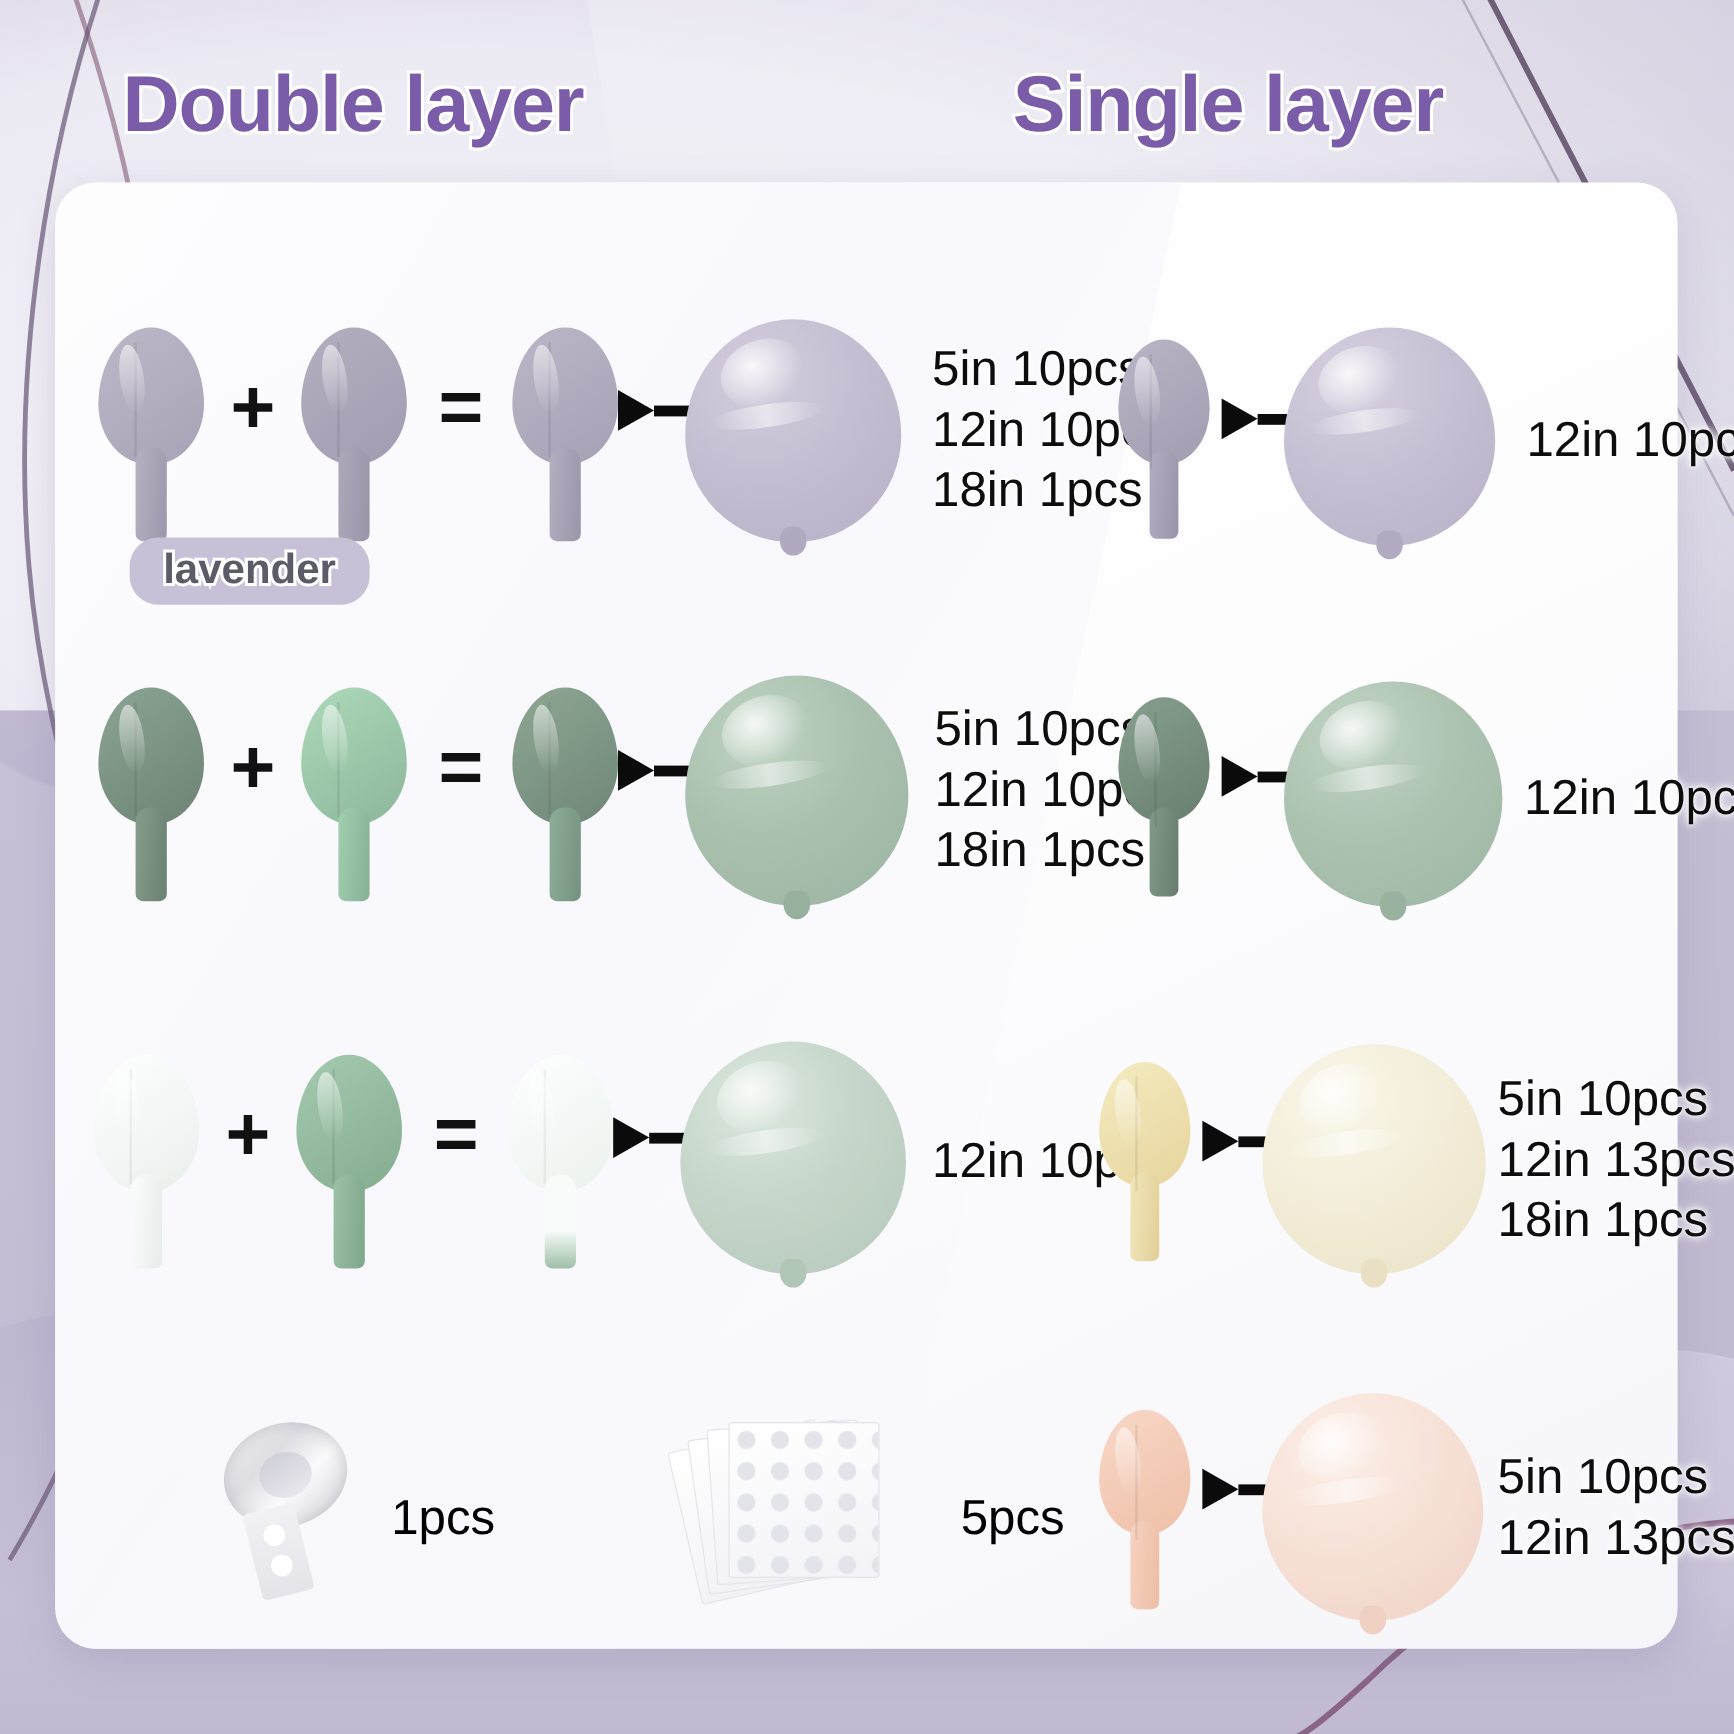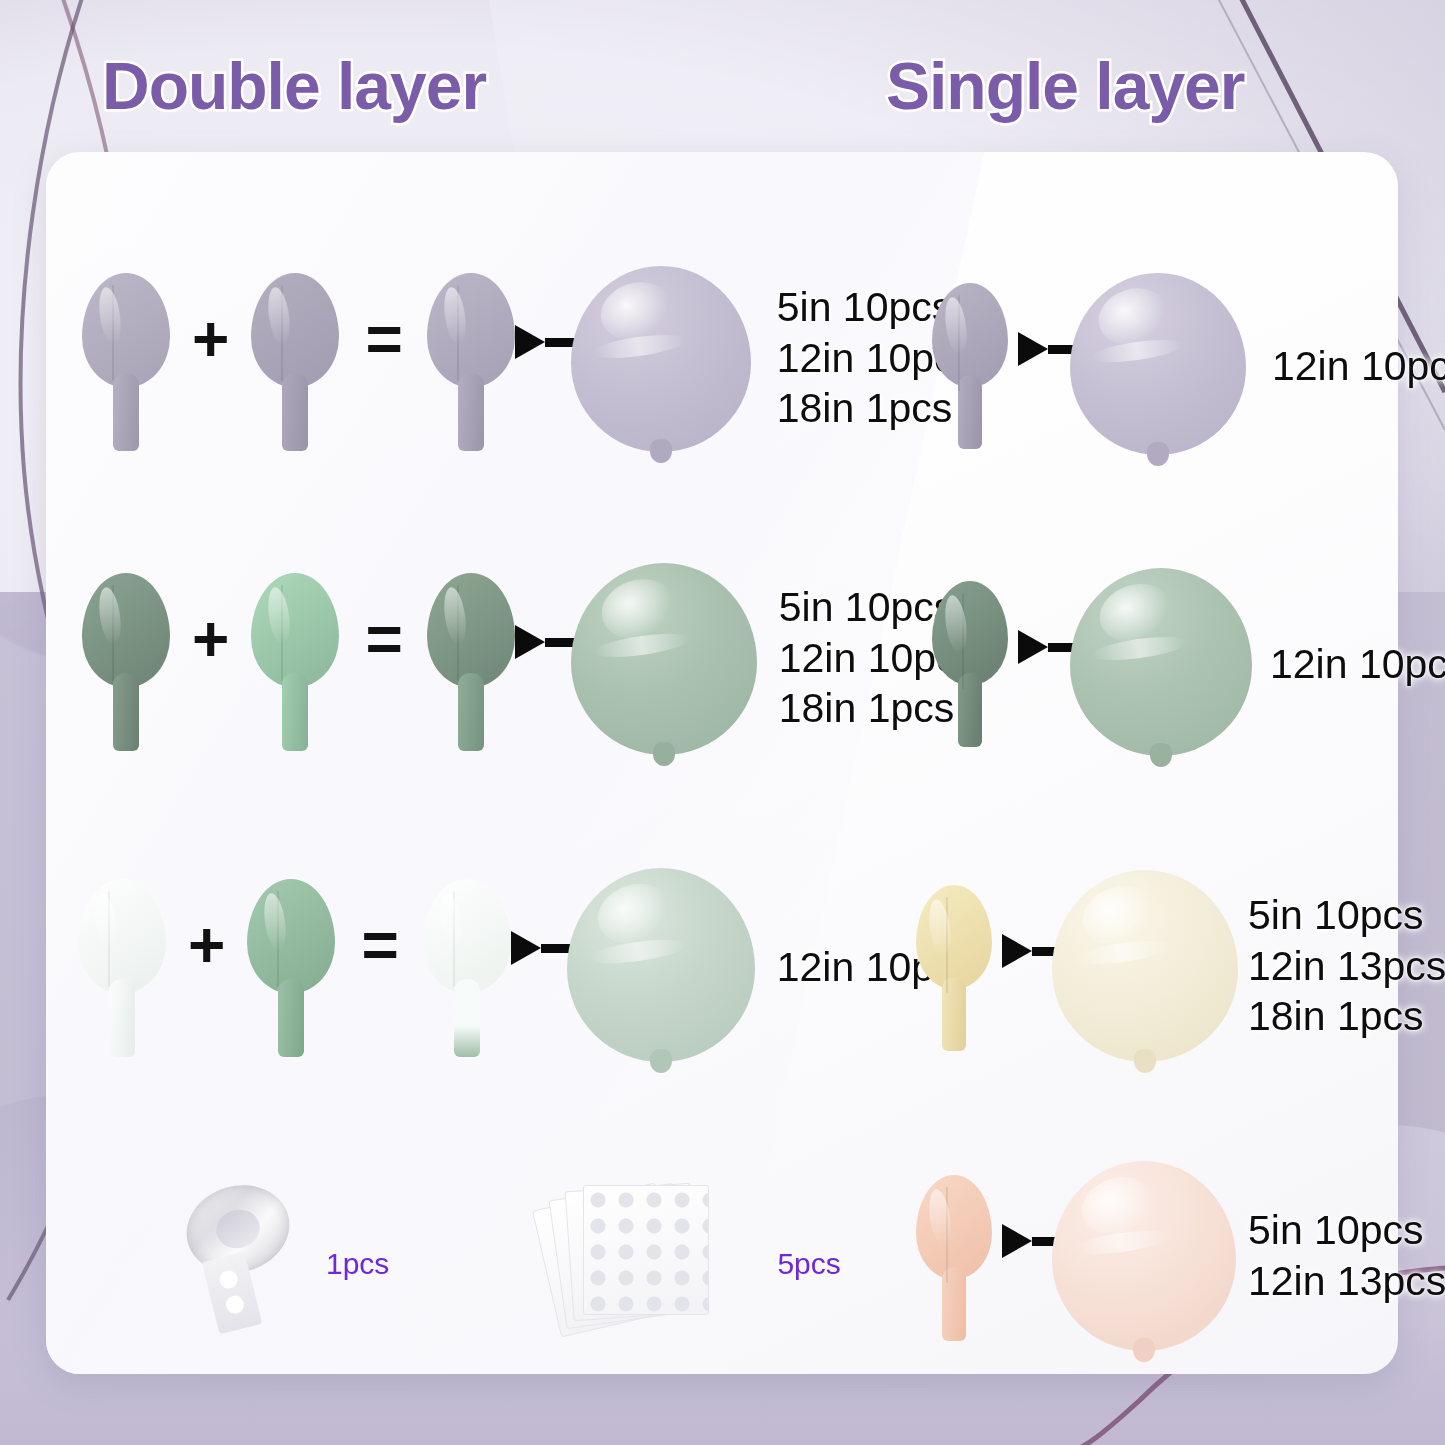--- a/index.html
+++ b/index.html
@@ -98,21 +98,21 @@
     font-weight: 700;
     color: #7a5ca8;
     letter-spacing: -1px;
     white-space: nowrap;
     -webkit-text-stroke: 5px #ffffff;
     paint-order: stroke fill;
     text-shadow: 0 2px 3px rgba(255,255,255,.85);
     margin-left: 20px;
   }
   #heading-double { left: 82px; top: 48px; }
-  #heading-single { left: 866px; top: 48px; }
+  #heading-single { left: 824px; top: 48px; }
 
   
   .rows { position: absolute; inset: 0; }
 
   .row {
     position: absolute;
     display: flex;
     align-items: center;
   }
 
@@ -315,22 +315,22 @@
     left: 42px; top: 8px;
     transform: rotate(0deg);
     background:
       radial-gradient(circle at 14px 14px, #e3e3ea 7px, rgba(255,255,255,0) 8px),
       linear-gradient(165deg, #ffffff, #f3f3f7);
     background-size: 28px 26px, 100% 100%;
     background-repeat: repeat, no-repeat;
   }
 
   .acc-count {
-    font-size: 30px;
-    color: #6d28d9;
+    font-size: 41px;
+    color: #000000;
     font-weight: 400;
     white-space: nowrap;
   }
 </style>
 </head>
 <body>
 
 <div id="stage">
 
   <div class="bg-base"></div>
@@ -394,20 +394,24 @@
         <div class="knot" style="background:#b0a9c0;"></div>
       </div>
 
       <div class="specs" style="margin:0 0 8px 26px;">
         <div>5in 10pcs</div>
         <div>12in 10pcs</div>
         <div>18in 1pcs</div>
       </div>
     </div>
 
+    <div class="pill-wrap" style="left:108px; top:448px;">
+      <div class="pill-bg"></div>
+      <span class="pill-label">lavender</span>
+    </div>
 
     <div class="row dbl-row" style="top:562px; height:200px;">
 
       <div class="balloon-flat" style="margin-left:62px;">
         <div class="bulb" style="background:linear-gradient(145deg,#8ba492,#6d8375);"></div>
         <div class="neck" style="background:linear-gradient(95deg,#869d8d,#6a8071);"></div>
         <div class="seam"></div>
         <div class="gloss"></div>
       </div>
 

